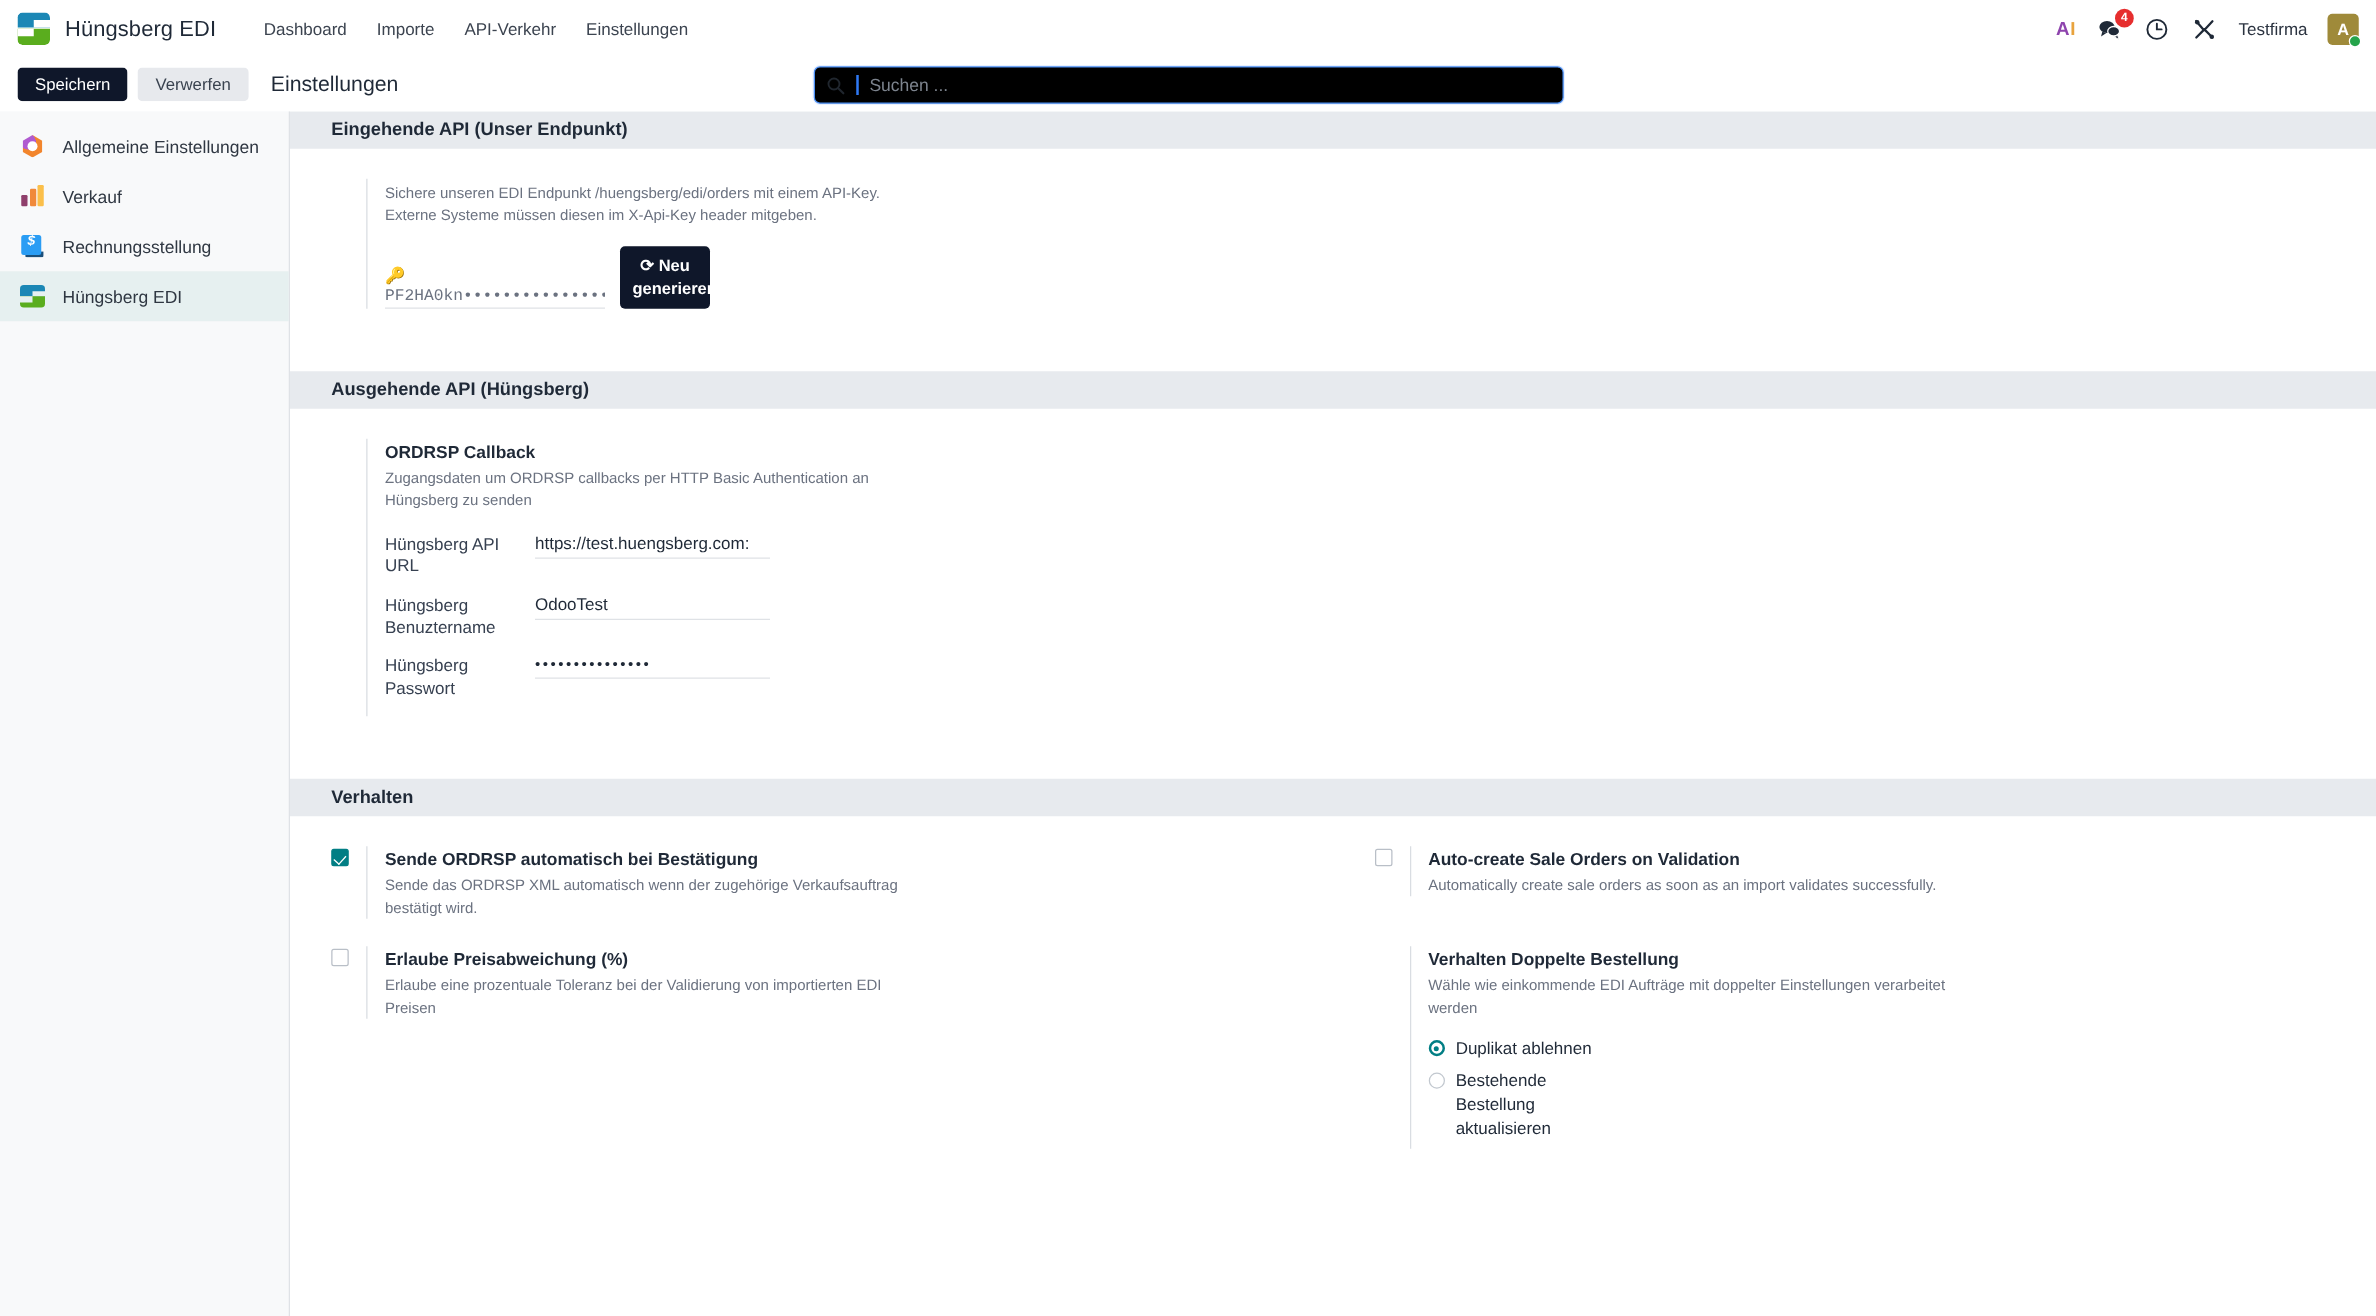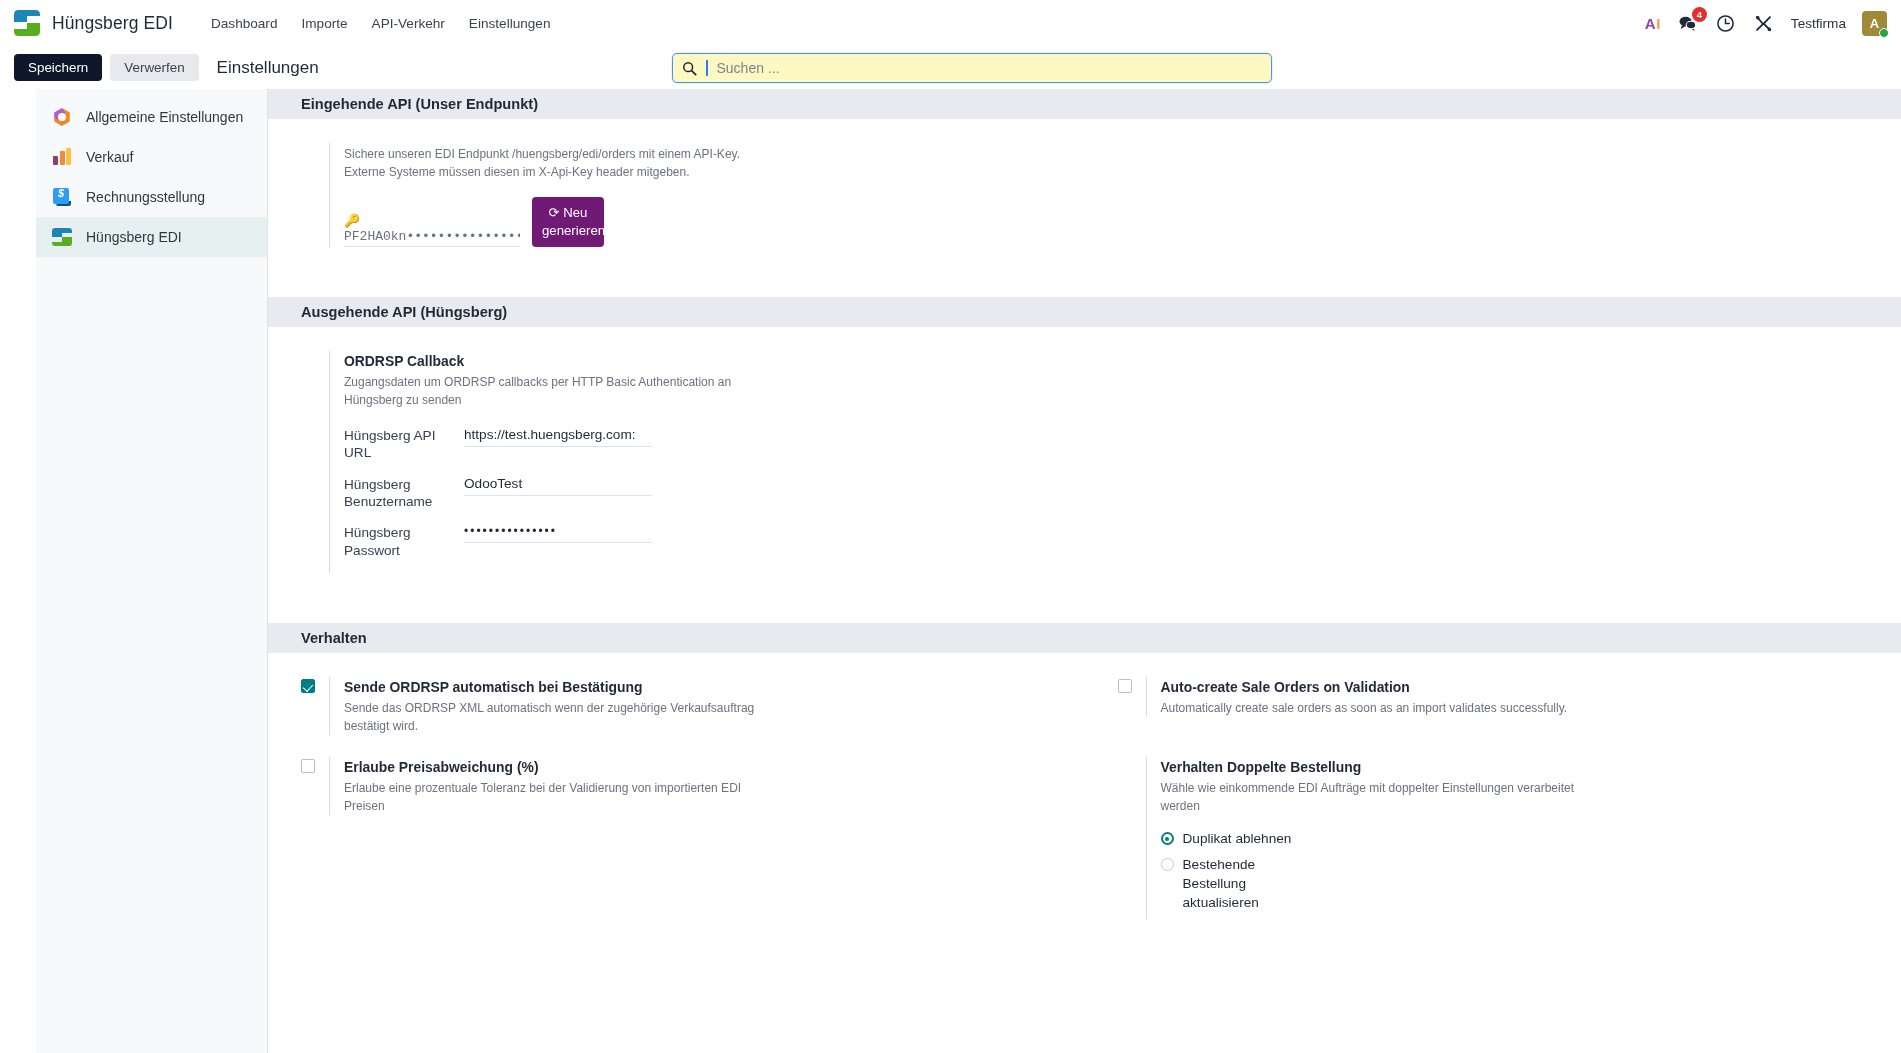--- a/index.html
+++ b/index.html
@@ -107,37 +107,37 @@
     font-size: 13.4px; border: 1px solid transparent;
     border-radius: 4px; padding: 5px 13px; cursor: pointer;
     white-space: nowrap;
   }
   .btn-primary { background: #0f172a; color: #ffffff; }
   .btn-secondary { background: #e7e9ed; color: #3a4350; }
   #breadcrumb {
     font-size: 17px; color: #1f2937; margin-left: 18px;
   }
   #searchview {
-    position: absolute; left: 672px; top: 7px;
+    position: absolute; left: 651px; top: 7px;
     width: 600px; height: 30px;
     border: 1px solid #4b8ff5;
     border-radius: 5px;
-    background: #fef9c3;
+    background: #000000;
     display: flex; align-items: center;
     padding: 12px 9px; gap: 9px;
     box-shadow: 0 0 0 1px rgba(75,143,245,.12);
   }
   #searchview .magnifier { flex: 0 0 auto; display:flex; }
   #search-caret {
     width: 1.5px; height: 16px; background: #2f7af5; flex: 0 0 auto;
   }
   #search-placeholder { font-size: 14px; color: #7d848e; }
 
   
-  #page { display: flex; height: calc(1053px - 46px - 43px); margin-left: 36px; }
+  #page { display: flex; height: calc(1053px - 46px - 43px); }
 
   
   #sidebar {
     width: 232px; flex: 0 0 232px;
     background: #f8f9fa;
     border-right: 1px solid #dfe2e6;
     padding-top: 8px;
   }
   .side-item {
     display: flex; align-items: center; gap: 14px;
@@ -233,22 +233,22 @@
   .keyfield { flex: 0 0 auto; }
   .keyicon { color: #5c6470; font-size: 13px; line-height: 1; margin-bottom: 2px; }
   .keyval {
     font-family: "Liberation Mono", monospace;
     font-size: 13px; color: #6b7280;
     border-bottom: 1px solid #dfe2e6;
     padding-bottom: 2px; width: 176px;
     white-space: nowrap; overflow: hidden;
   }
   .btn-regen {
-    background: #701a75; color: #fff; border: none; border-radius: 4px;
-    font-size: 13.2px; font-weight: normal; line-height: 1.35;
+    background: #0f172a; color: #fff; border: none; border-radius: 4px;
+    font-size: 13.2px; font-weight: bold; line-height: 1.35;
     padding: 7px 10px; width: 72px; text-align: center; cursor: pointer;
   }
 
   .field-table { margin-top: 18px; }
   .field-row { display: flex; align-items: flex-start; margin-bottom: 14px; }
   .field-label {
     width: 120px; flex: 0 0 120px;
     font-size: 13.6px; color: #374151; line-height: 1.28;
   }
   .field-input {

